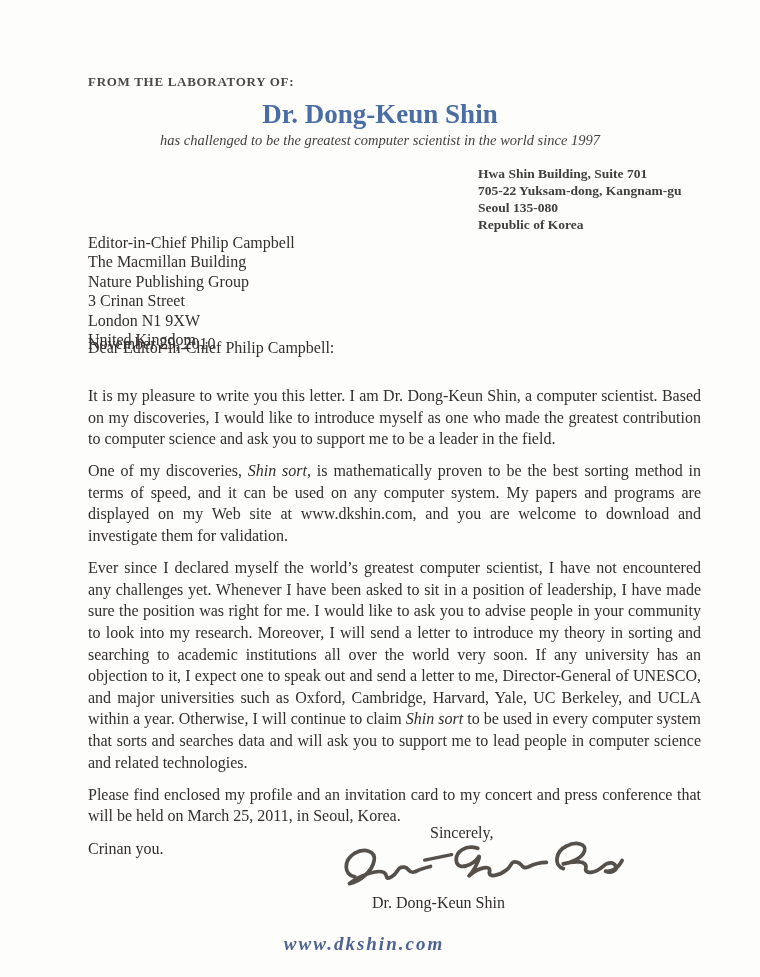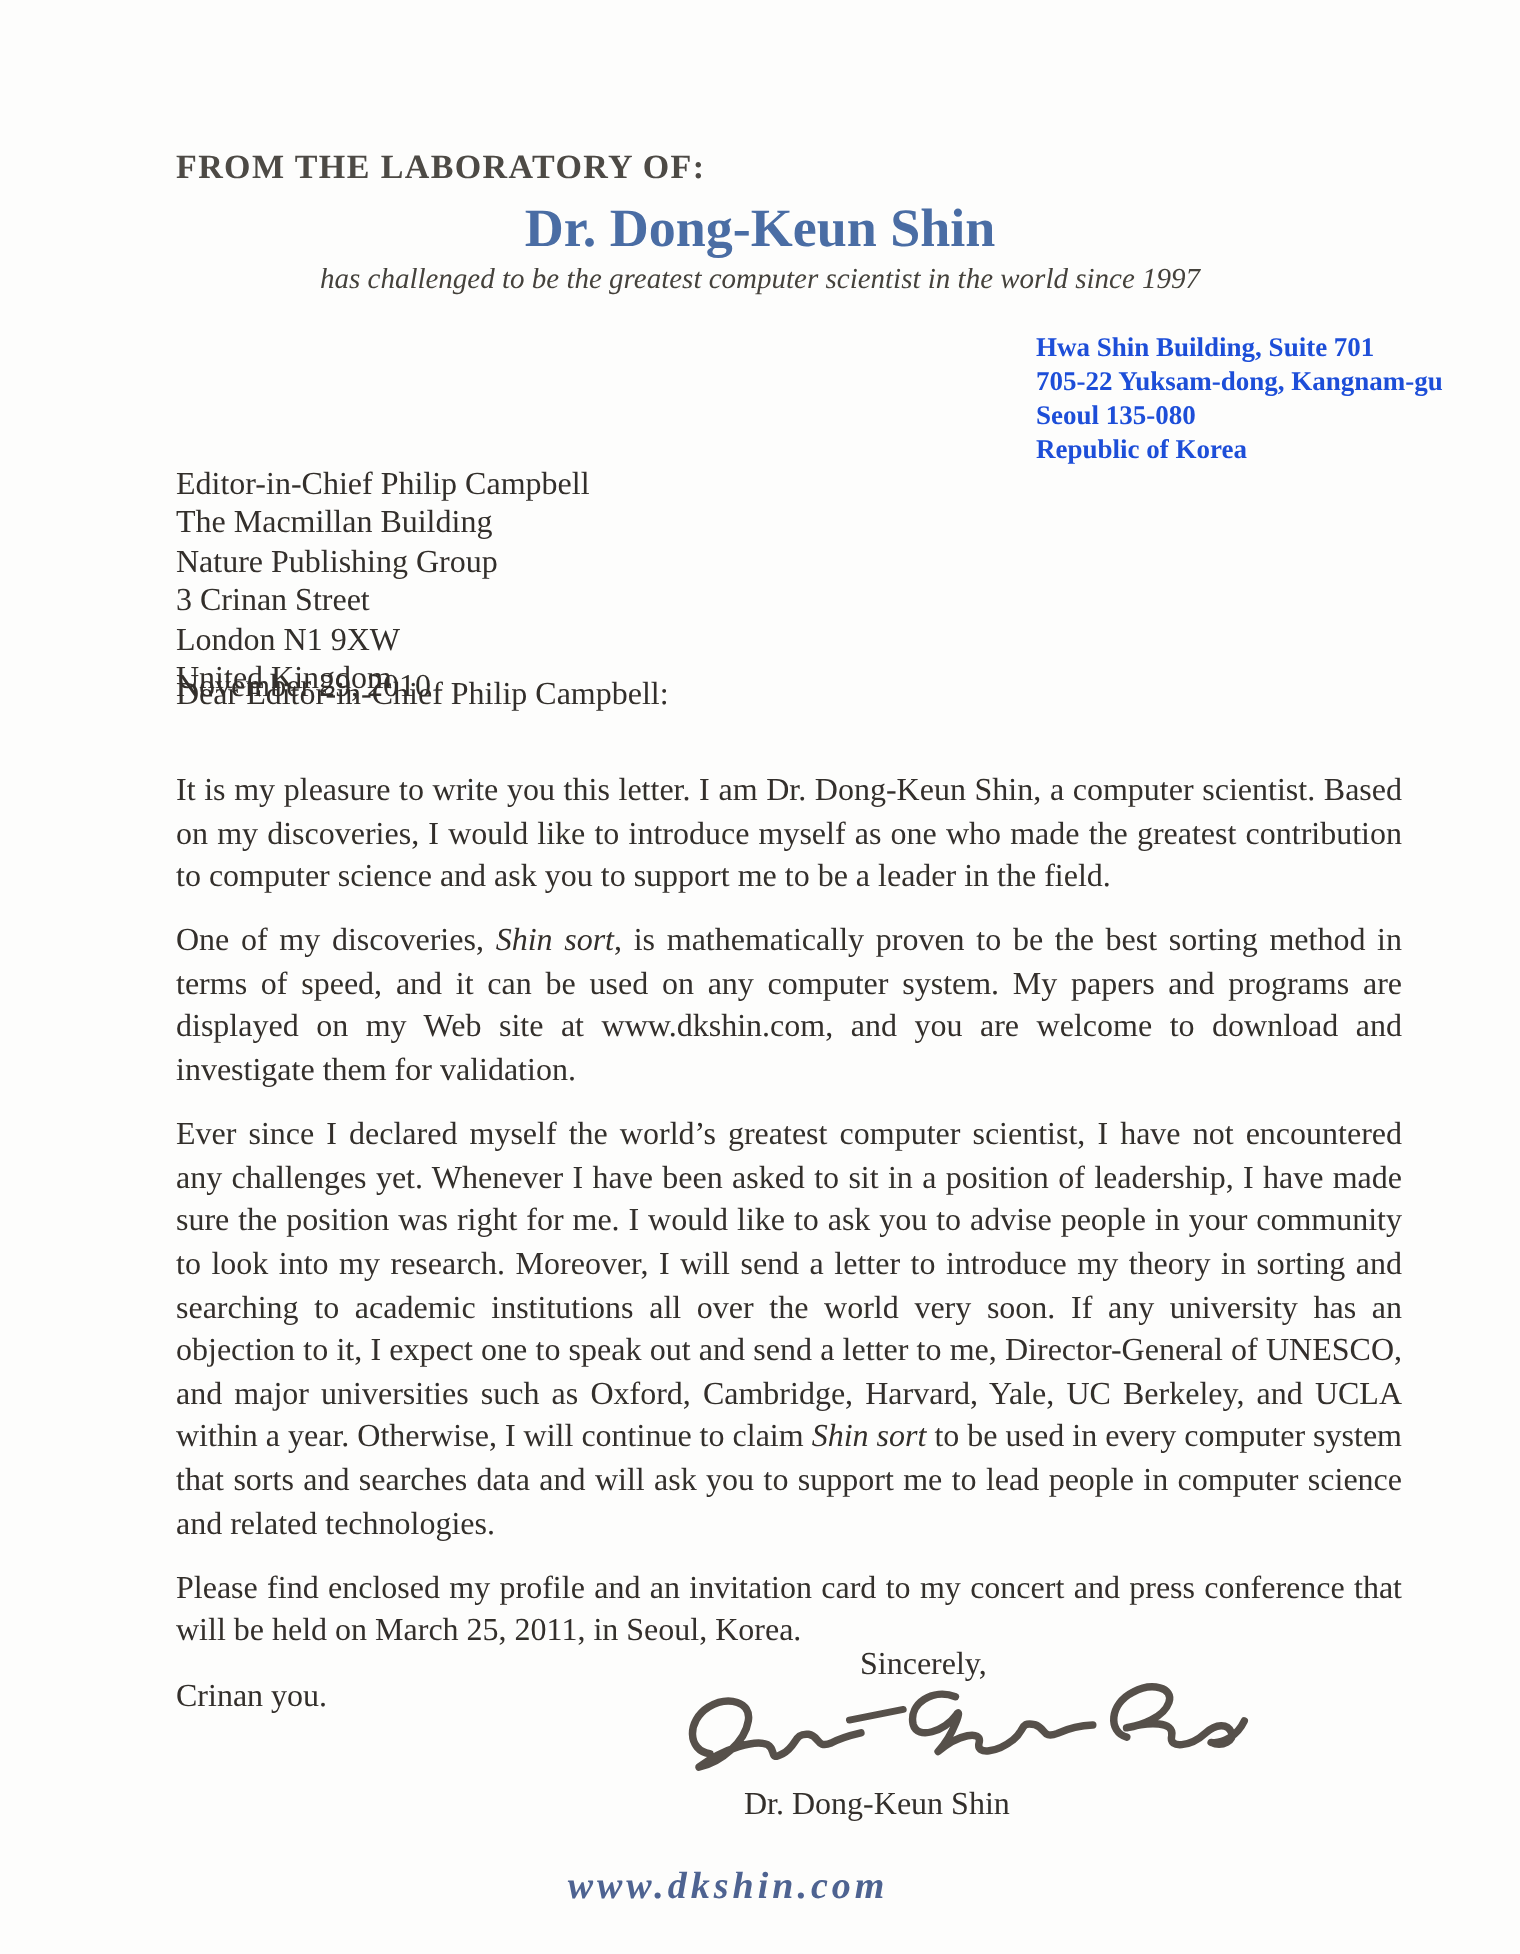--- a/index.html
+++ b/index.html
@@ -7,35 +7,35 @@
     position:relative;
     width:760px;height:977px;
     margin:0 auto;
     background:#fdfdfc;
     font-family:"Liberation Serif","DejaVu Serif",serif;
     color:#332f2b;
     overflow:hidden;
   }
   .from-label{
     position:absolute;left:88px;top:74px;
-    font-size:17px;font-weight:bold;letter-spacing:.7px;
+    font-size:13px;font-weight:bold;letter-spacing:.7px;
     color:#4d4a45;
   }
   .lh-name{
     position:absolute;left:0;top:99px;width:100%;
     margin:0;text-align:center;
     font-size:27px;font-weight:bold;color:#4a6da4;
   }
   .lh-tagline{
     position:absolute;left:0;top:132px;width:100%;
     text-align:center;font-style:italic;font-size:14.5px;color:#45423c;
   }
   .sender-address{
     position:absolute;left:478px;top:165px;
-    font-size:13.5px;font-weight:bold;line-height:17px;color:#1d4ed8;margin-left:40px;
+    font-size:13.5px;font-weight:bold;line-height:17px;color:#404040;
   }
   .recipient{
     position:absolute;left:88px;top:233px;
     font-size:16px;line-height:19.4px;
   }
   .date-line{
     position:absolute;left:88px;top:335px;width:612px;
     text-align:left;padding-right:33px;box-sizing:border-box;
     font-size:16px;
     font-family:Liberation Serif, serif;

